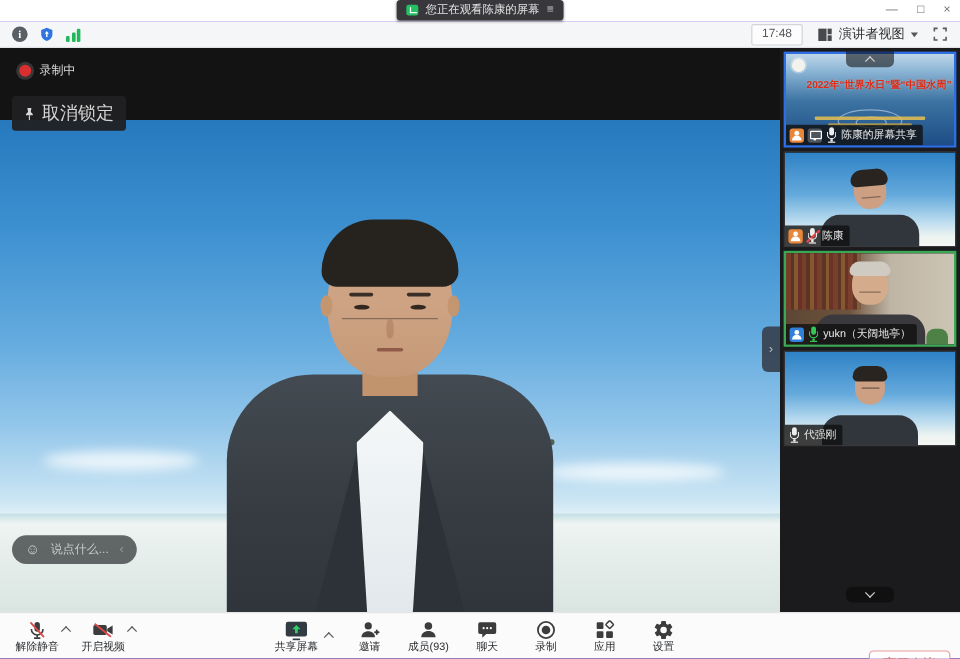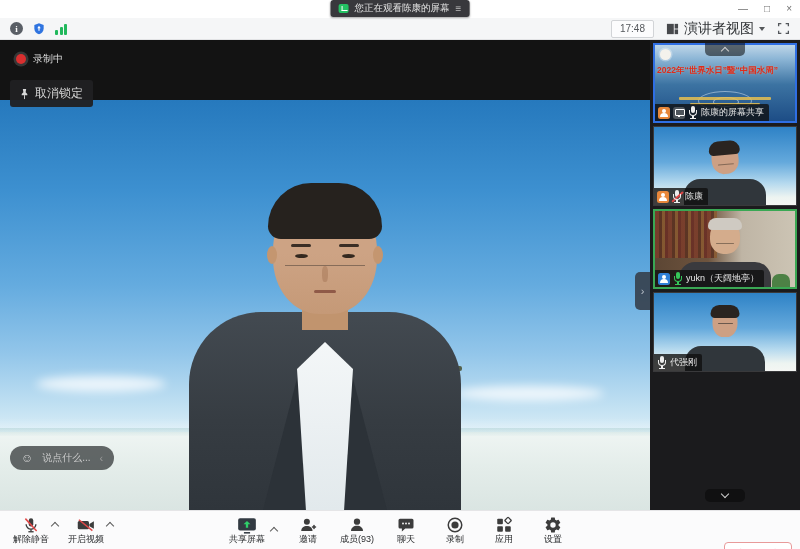--- a/index.html
+++ b/index.html
@@ -25,34 +25,34 @@
     align-items:center; padding:0 10px; gap:9px; flex:none; }
   .info-ico { width:13px; height:13px; border-radius:50%; background:#5a5f66; color:#fff;
     font-size:9px; font-weight:bold; display:flex; align-items:center; justify-content:center;
     font-family:"Liberation Serif",serif; }
   .signal { display:flex; align-items:flex-end; gap:1.5px; height:12px; }
   .signal i { display:block; width:3px; background:#21b85c; border-radius:1px; }
   .signal i:nth-child(1){height:5px} .signal i:nth-child(2){height:8px} .signal i:nth-child(3){height:11px}
   .mb-right { margin-left:auto; display:flex; align-items:center; gap:12px; }
   .time-box { border:1px solid #d2d4d7; background:#fcfcfd; border-radius:2px; font-size:10px;
     color:#55585c; padding:1px 8px; line-height:1.4; }
-  .view-mode { display:flex; align-items:center; gap:5px; font-size:14px; color:#303336; cursor:pointer; }
+  .view-mode { display:flex; align-items:center; gap:5px; font-size:11px; color:#303336; cursor:pointer; }
   .caret-down { width:0; height:0; border-left:3.5px solid transparent; border-right:3.5px solid transparent;
     border-top:4px solid #54575a; }
 
   
   .content { height:470px; display:flex; flex:none; background:#131313; }
   .stage { width:650px; position:relative; background:#131313; overflow:hidden; }
 
   .rec-indicator { position:absolute; top:12px; left:16px; display:flex; align-items:center; gap:7px;
     z-index:6; font-size:10px; color:#dedede; }
   .rec-dot { width:10px; height:10px; border-radius:50%; background:#d92f2f;
     box-shadow:0 0 0 2.5px rgba(120,120,120,.35); }
   .unpin-pill { position:absolute; top:40px; left:10px; z-index:6; background:rgba(32,32,34,.94);
-    border-radius:3px; padding:5px 10px; display:flex; align-items:center; gap:6px; font-size:12px;
+    border-radius:3px; padding:5px 10px; display:flex; align-items:center; gap:6px; font-size:15px;
     color:#d6d6d6; cursor:pointer; }
 
   
   .video { position:absolute; left:0; right:0; top:60px; bottom:0; overflow:hidden;
     background:linear-gradient(180deg,#2679bd 0%,#3d90d0 22%,#64abdf 45%,#93c6ea 62%,#c6e3f3 76%,#eef7fa 86%,#ffffff 94%); }
   .cloud { position:absolute; background:rgba(255,255,255,.75); border-radius:50%; filter:blur(5px); }
   .haze { position:absolute; left:0; right:0; top:318px; height:58px;
     background:linear-gradient(180deg,rgba(255,255,255,0),rgba(255,255,255,.9) 75%); }
   .beach { position:absolute; left:0; right:0; bottom:0; height:78px;
     background:linear-gradient(180deg,#eff5f3 0%,#e4edea 45%,#dae5e2 100%); }
@@ -137,21 +137,21 @@
   .mic .stand { position:absolute; left:4.4px; top:9.6px; width:1.4px; height:2.2px; background:currentColor; }
   .mic .stand::after { content:''; position:absolute; left:-2.3px; top:2.2px; width:6px; height:1.3px; background:currentColor; }
   .mic.green { color:#35c759; } .mic.red { color:#e06565; }
   .mic .slash { position:absolute; left:-2px; top:5.5px; width:15px; height:1.6px; background:#e04545;
     transform:rotate(-42deg); border-radius:1px; }
 
   
   .slide { position:absolute; inset:0; background:linear-gradient(180deg,#bed6e8 0%,#8db6d6 18%,#3c73a2 52%,#1d4d86 100%); }
   .slide-logo { position:absolute; left:5px; top:4px; width:11px; height:11px; border-radius:50%;
     background:#f3f2ec; box-shadow:0 0 0 1.5px rgba(255,255,255,.3); }
-  .slide-title { position:absolute; top:20px; left:2px; right:2px; text-align:left; font-size:8.5px;
+  .slide-title { position:absolute; top:20px; left:2px; right:2px; text-align:right; font-size:8.5px;
     font-weight:bold; color:#e02a1a; line-height:1.3; text-shadow:0 0 2px rgba(255,240,180,.35); }
   .slide-bar { position:absolute; left:50%; transform:translateX(-50%); background:#e8c050; border-radius:1px; opacity:.85; }
   .slide-bar.b1 { top:52px; width:92px; height:2.5px; }
   .slide-bar.b2 { top:58px; width:70px; height:2px; }
   .ripple { position:absolute; left:50%; top:46px; transform:translateX(-50%); width:54px; height:20px;
     border:1.5px solid rgba(225,238,248,.5); border-radius:50%; }
   .ripple::before { content:''; position:absolute; left:14px; top:5px; width:24px; height:8px;
     border:1px solid rgba(225,238,248,.55); border-radius:50%; }
 
   

